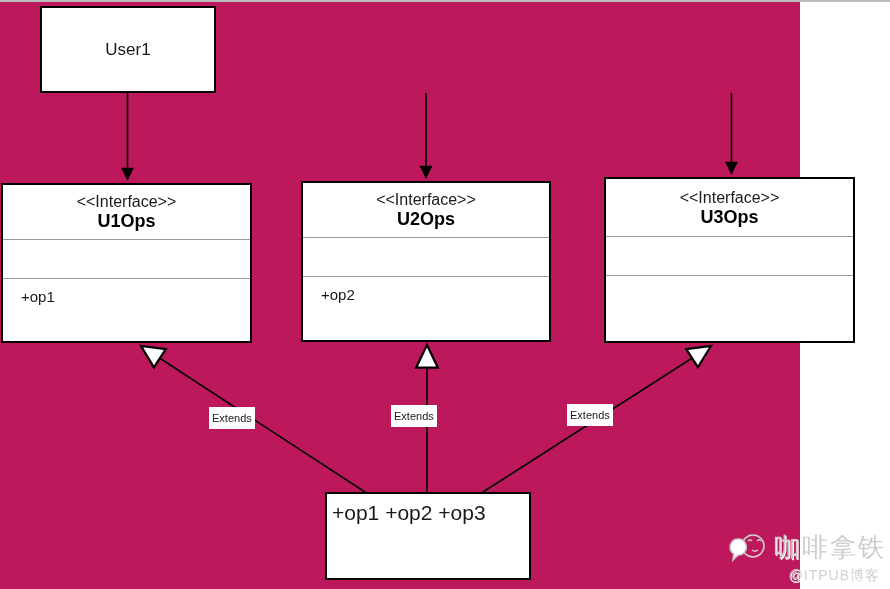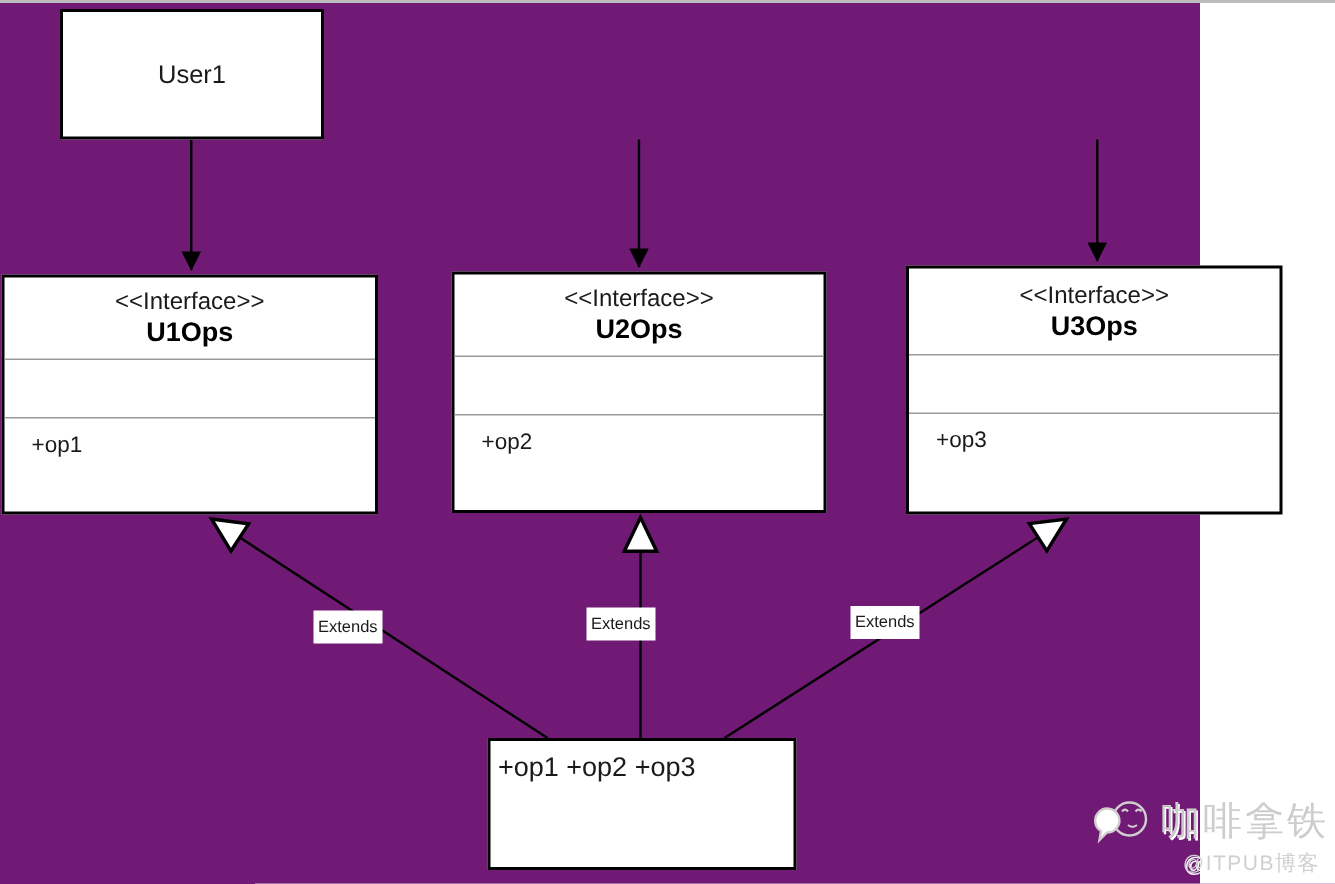--- a/index.html
+++ b/index.html
@@ -6,21 +6,21 @@
   html, body { background: #ffffff; }
   body {
     width: 890px; height: 589px;
     font-family: "Liberation Sans", "DejaVu Sans", sans-serif;
     color: #111111;
     overflow: hidden;
   }
   .canvas {
     position: relative;
     width: 800px; height: 589px;
-    background: #701a75;
+    background: #be185d;
   }
   .page-top-border {
     position: absolute; left: 0; top: 0;
     width: 890px; height: 2px;
     background: #bcbcbc;
   }
   .connector-layer {
     position: absolute; left: 0; top: 0;
     width: 890px; height: 589px;
   }
@@ -55,21 +55,21 @@
   .opsbox { display: flex; flex-direction: column; }
   .ops-header {
     height: 33px;
     display: flex; align-items: center; justify-content: center;
     font-weight: bold; font-size: 18px; color: #000000;
     border-bottom: 1px solid #999999;
   }
   .ops-body {
     flex: 1;
     padding: 7px 16px 0 5px;
-    font-size: 18px; color: #1a1a1a;
+    font-size: 21px; color: #1a1a1a;
   }
   
   .edge-label {
     position: absolute;
     background: #ffffff;
     font-size: 11px; line-height: 20px; color: #1a1a1a;
     padding: 1px 3px;
   }
   
   .watermark {
@@ -139,21 +139,20 @@
     <div class="iface-mid"></div>
     <div class="iface-ops">+op2</div>
   </div>
 
   <div class="umlbox ifacebox" style="left:604px; top:177px; width:251px; height:166px;">
     <div class="iface-header" style="height:57px;">
       <div class="iface-stereotype">&lt;&lt;Interface&gt;&gt;</div>
       <div class="iface-name">U3Ops</div>
     </div>
     <div class="iface-mid"></div>
-    <div class="iface-ops">+op3</div>
   </div>
 
   <div class="umlbox opsbox" style="left:325px; top:492px; width:206px; height:88px;">
     <div class="ops-body">+op1 +op2 +op3</div>
   </div>
 
   <div class="edge-label" style="left:209px; top:407px;">Extends</div>
   <div class="edge-label" style="left:391px; top:405px;">Extends</div>
   <div class="edge-label" style="left:567px; top:404px;">Extends</div>
 

